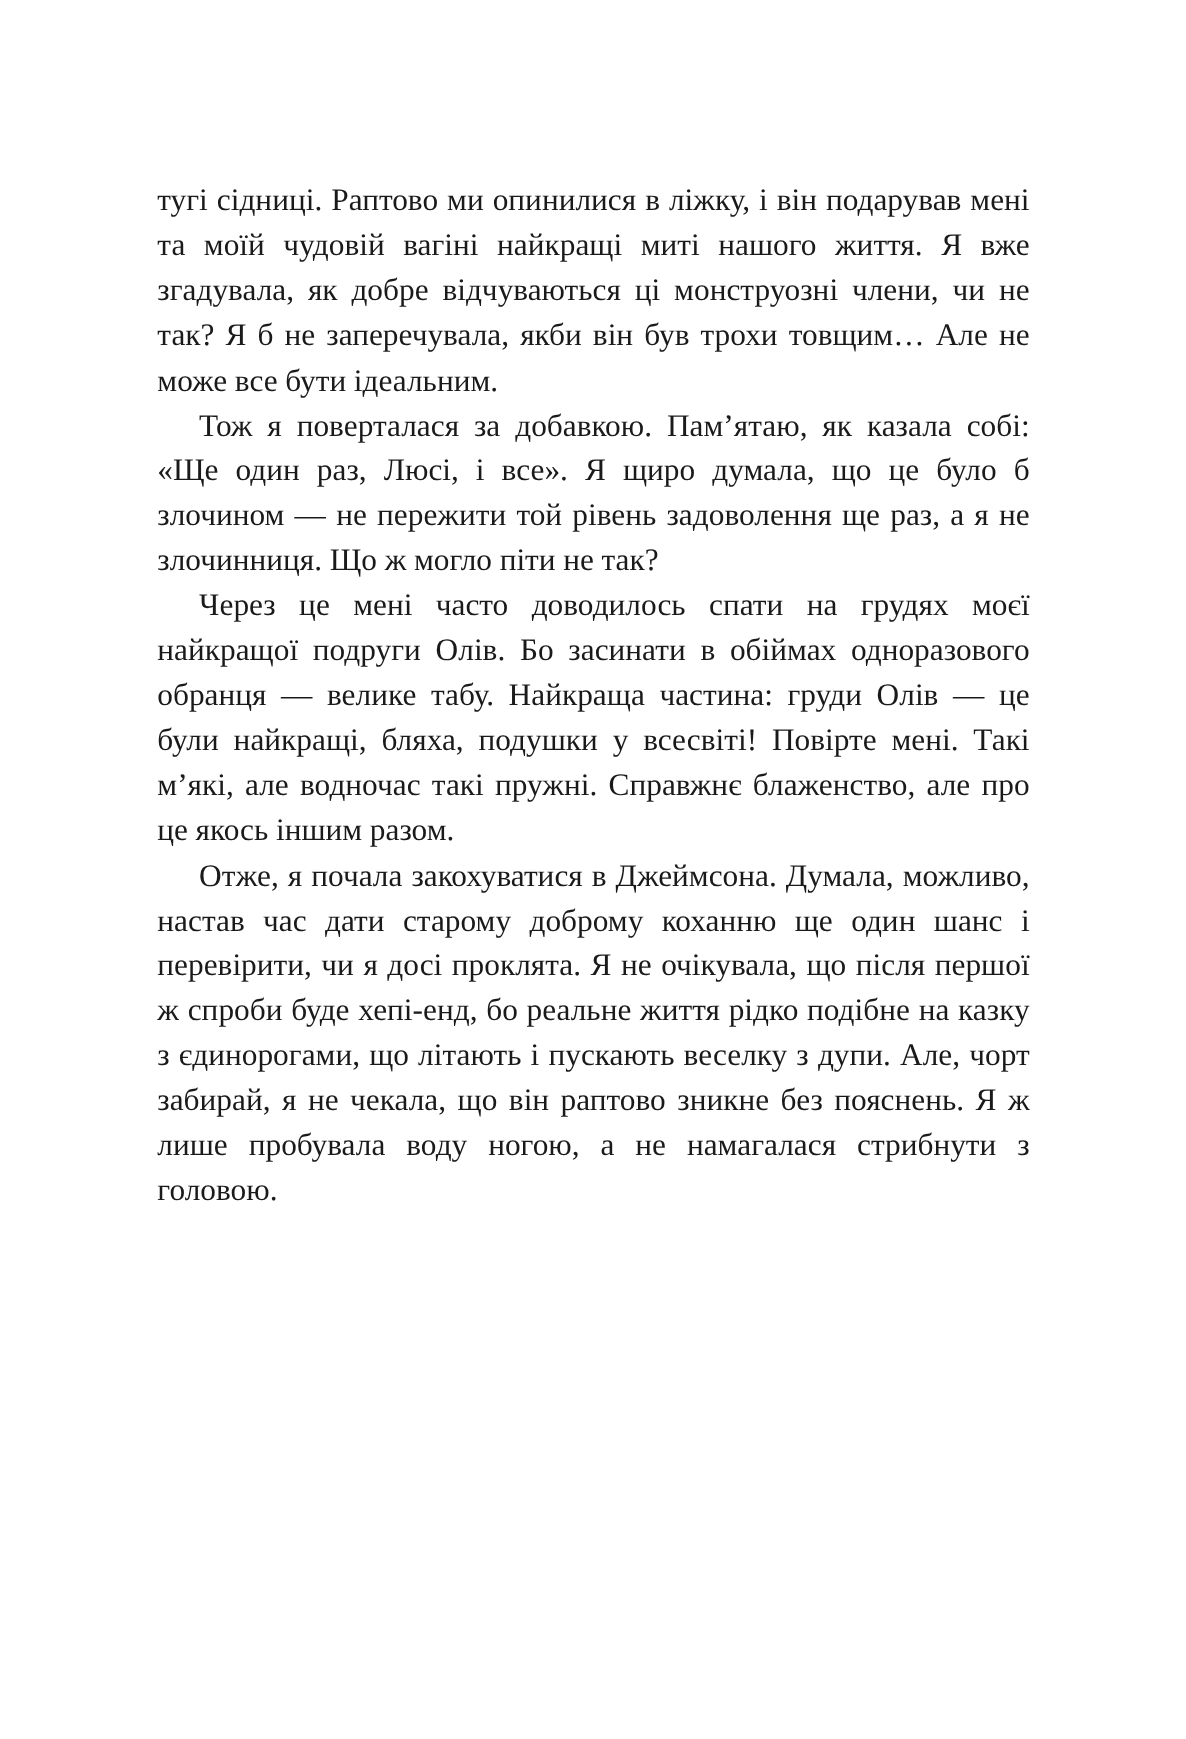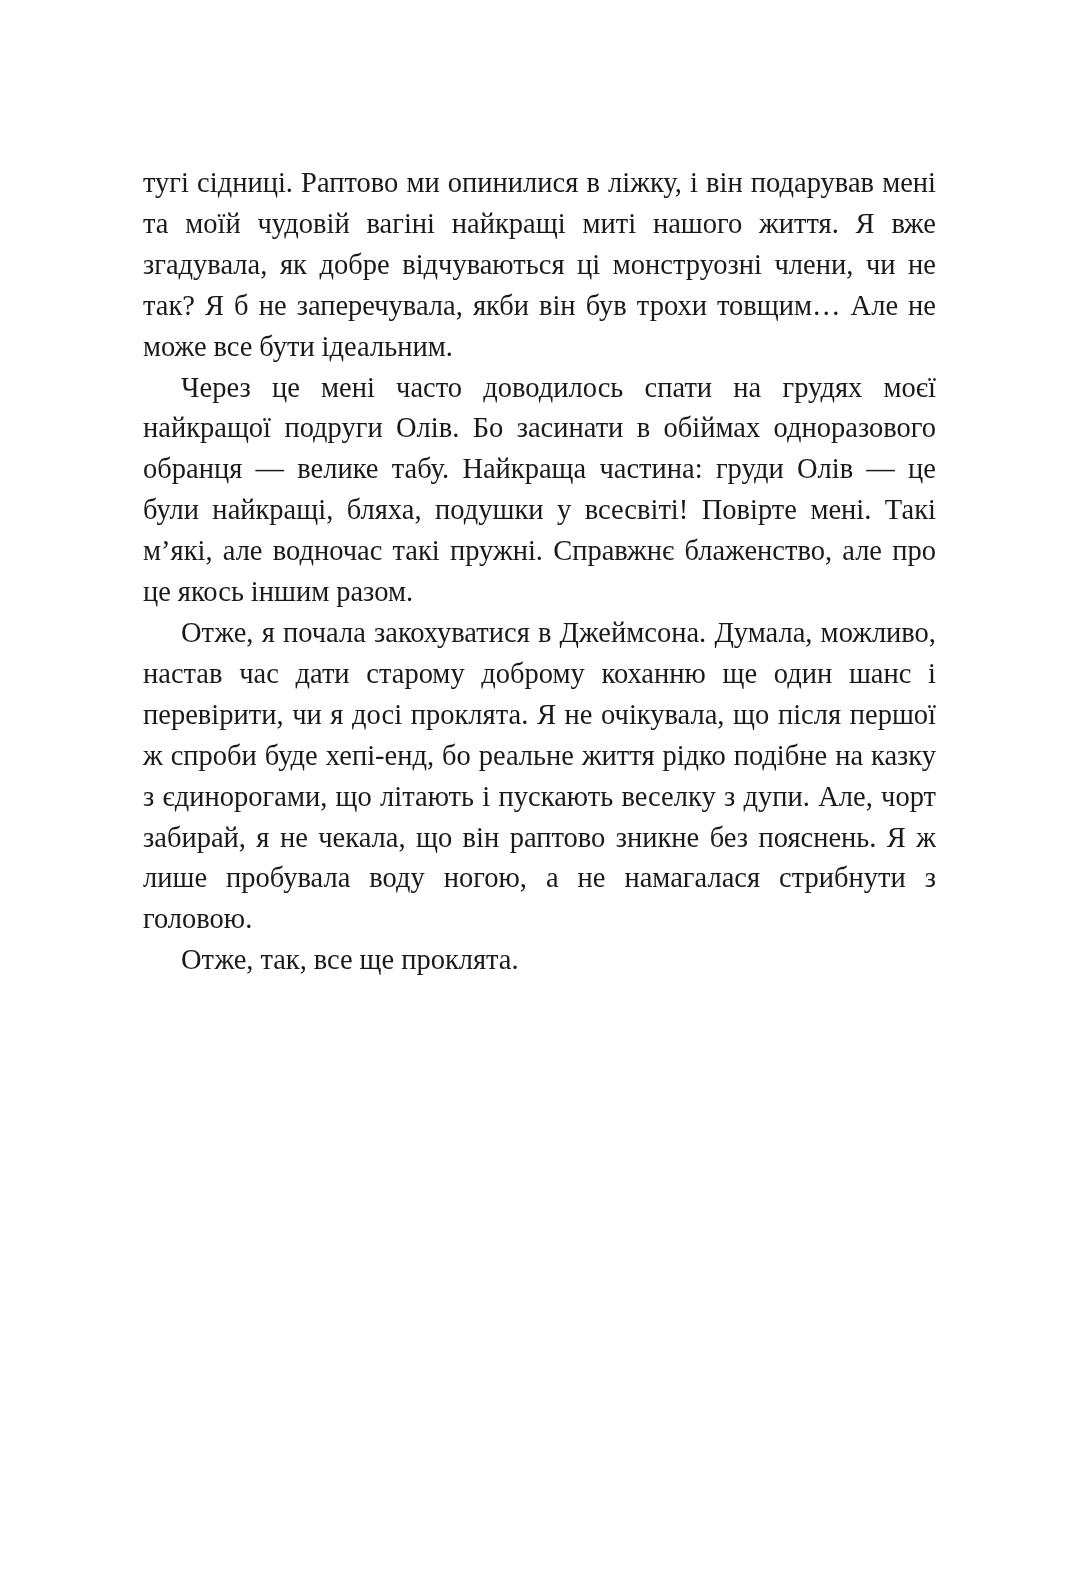--- a/index.html
+++ b/index.html
@@ -53,20 +53,21 @@
     white-space: nowrap;
   }
 </style>
 </head>
 <body>
 
 <div class="page">
 
   <div class="text-column">
     <p class="body-paragraph no-indent">тугі сідниці. Раптово ми опинилися в ліжку, і він подарував мені та моїй чудовій вагіні найкращі миті нашого життя. Я вже згадувала, як добре відчуваються ці монструозні члени, чи не так? Я б не заперечувала, якби він був трохи товщим… Але не може все бути ідеальним.</p>
+    <p class="body-paragraph">Тож я поверталася за добавкою. Пам’ятаю, як казала собі: «Ще один раз, Люсі, і все». Я щиро думала, що це було б злочином — не пережити той рівень задоволення ще раз, а я не злочинниця. Що ж могло піти не так?</p>
     <p class="body-paragraph">Через це мені часто доводилось спати на грудях моєї найкращої подруги Олів. Бо засинати в обіймах одноразового обранця — велике табу. Найкраща частина: груди Олів — це були найкращі, бляха, подушки у всесвіті! Повірте мені. Такі м’які, але водночас такі пружні. Справжнє блаженство, але про це якось іншим разом.</p>
     <p class="body-paragraph">Отже, я почала закохуватися в Джеймсона. Думала, можливо, настав час дати старому доброму коханню ще один шанс і перевірити, чи я досі проклята. Я не очікувала, що після першої ж спроби буде хепі-енд, бо реальне життя рідко подібне на казку з єдинорогами, що літають і пускають веселку з дупи. Але, чорт забирай, я не чекала, що він раптово зникне без пояснень. Я ж лише пробувала воду ногою, а не намагалася стрибнути з головою.</p>
     <p class="body-paragraph">Отже, так, все ще проклята.</p>
   </div>
 
   <div class="running-footer">10 • НЕНАВИДІТИ АДАМА КОННОРА</div>
 
 </div>
 
 </body></html>

